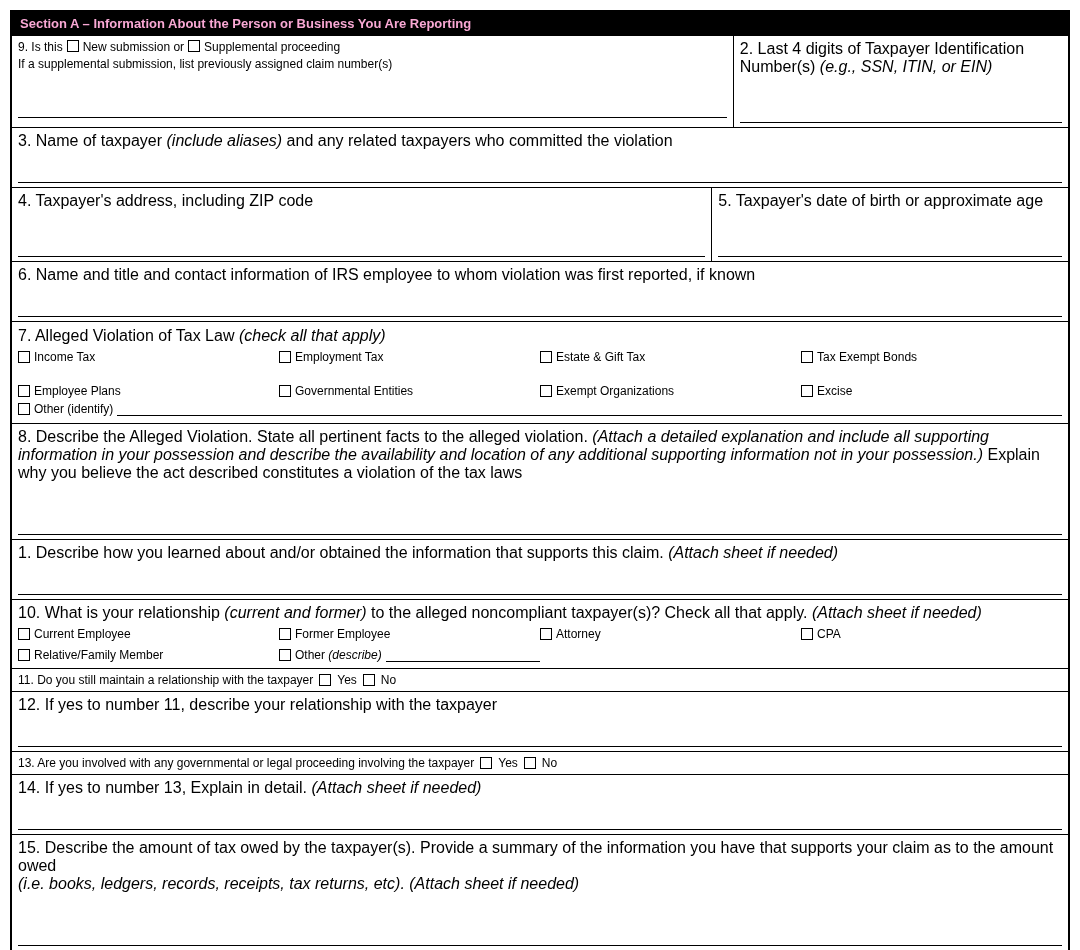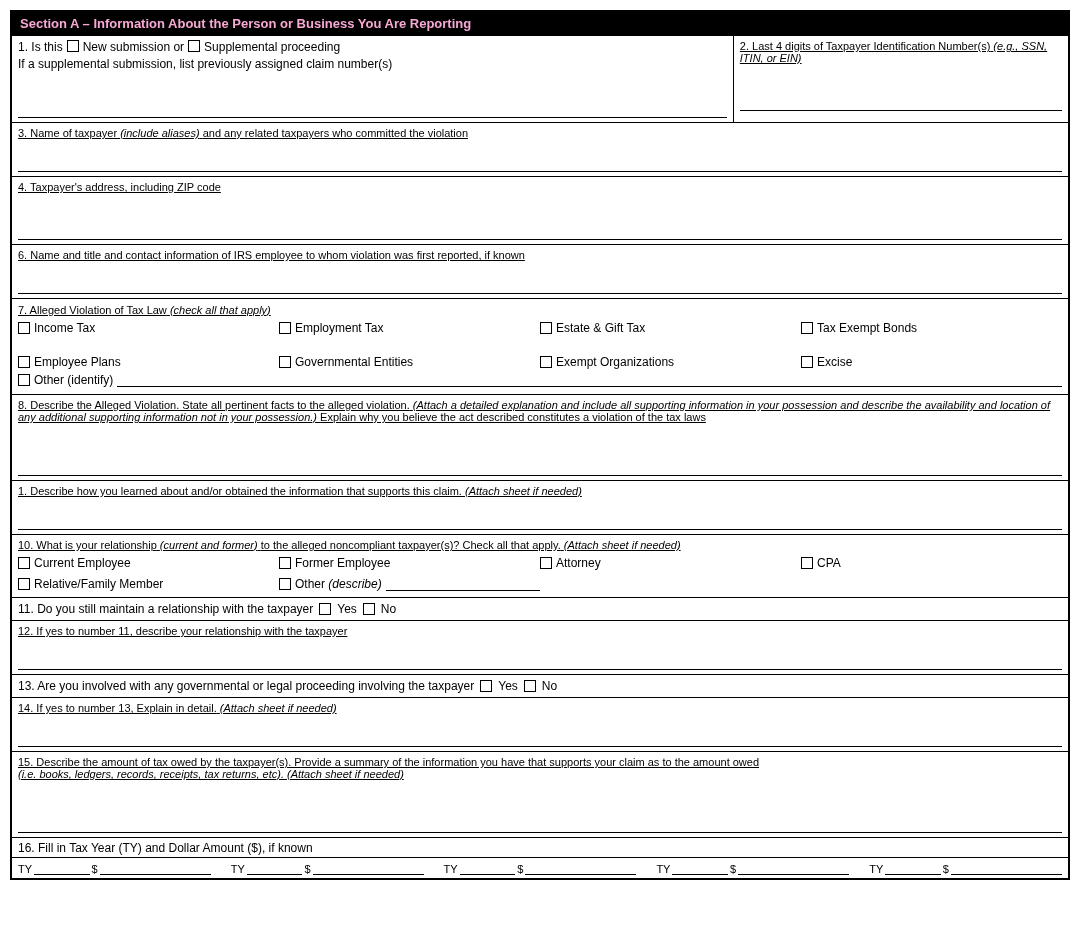--- a/index.html
+++ b/index.html
@@ -29,23 +29,22 @@
     }
     .cell {
       padding: 4px 6px;
       border-right: 1px solid #000;
       flex: 1;
     }
     .cell:last-child {
       border-right: none;
     }
     .cell-label {
-      font-size: 11px;
+      font-size: 16px;
       margin-bottom: 2px;
-      text-decoration: underline;
     }
     .cell-label em {
       font-style: italic;
     }
     .input-line {
       border-bottom: 1px solid #000;
       min-height: 14px;
       margin-top: 2px;
       width: 100%;
     }
@@ -160,21 +159,21 @@
 
 <div class="form-container">
 
   <div class="section-header">
     <span>Section A – Information About the Person or Business You Are Reporting</span>
   </div>
 
   <div class="row">
     <div class="cell" style="flex:2.2;">
       <div style="display:flex; align-items:flex-start; gap:4px; flex-wrap:wrap;">
-        <span>1. Is this</span>
+        <span>9. Is this</span>
         <span class="checkbox"></span>
         <span>New submission or</span>
         <span class="checkbox"></span>
         <span>Supplemental proceeding</span>
       </div>
       <div style="margin-top:3px;">
         <span>If a supplemental submission, list previously assigned claim number(s)</span>
       </div>
       <div class="input-line big-text-area"></div>
     </div>
@@ -192,20 +191,24 @@
       <span>3. Name of taxpayer</span>
       <em>(include aliases)</em>
       <span>and any related taxpayers who committed the violation</span>
     </div>
     <div class="input-line medium-text-area"></div>
   </div>
 
   <div class="row">
     <div class="cell" style="flex:2;">
       <div class="cell-label">4. Taxpayer's address, including ZIP code</div>
+      <div class="input-line big-text-area"></div>
+    </div>
+    <div class="cell" style="flex:1;">
+      <div class="cell-label">5. Taxpayer's date of birth or approximate age</div>
       <div class="input-line big-text-area"></div>
     </div>
   </div>
 
   <div class="full-row">
     <div class="cell-label">6. Name and title and contact information of IRS employee to whom violation was first reported, if known</div>
     <div class="input-line medium-text-area"></div>
   </div>
 
   <div class="tax-violations-row">

